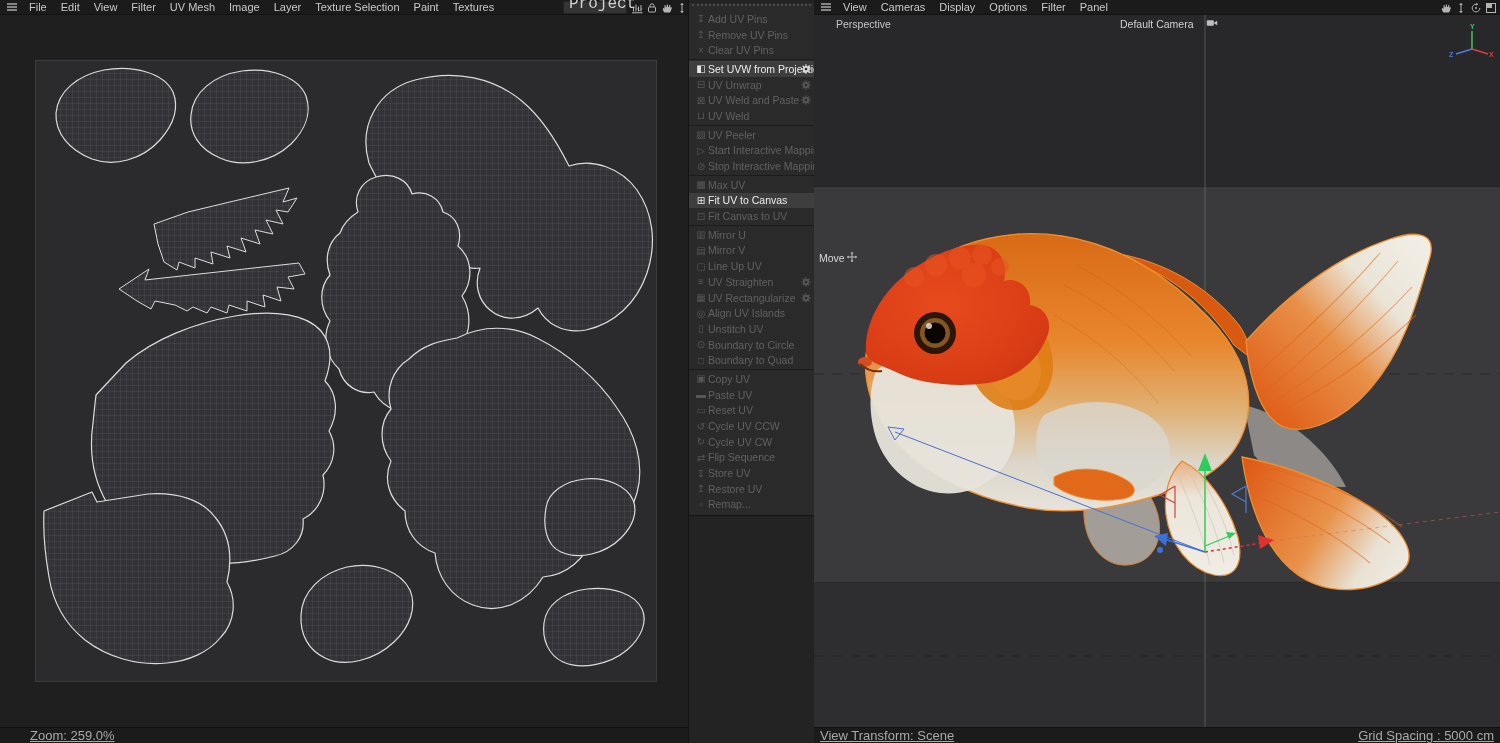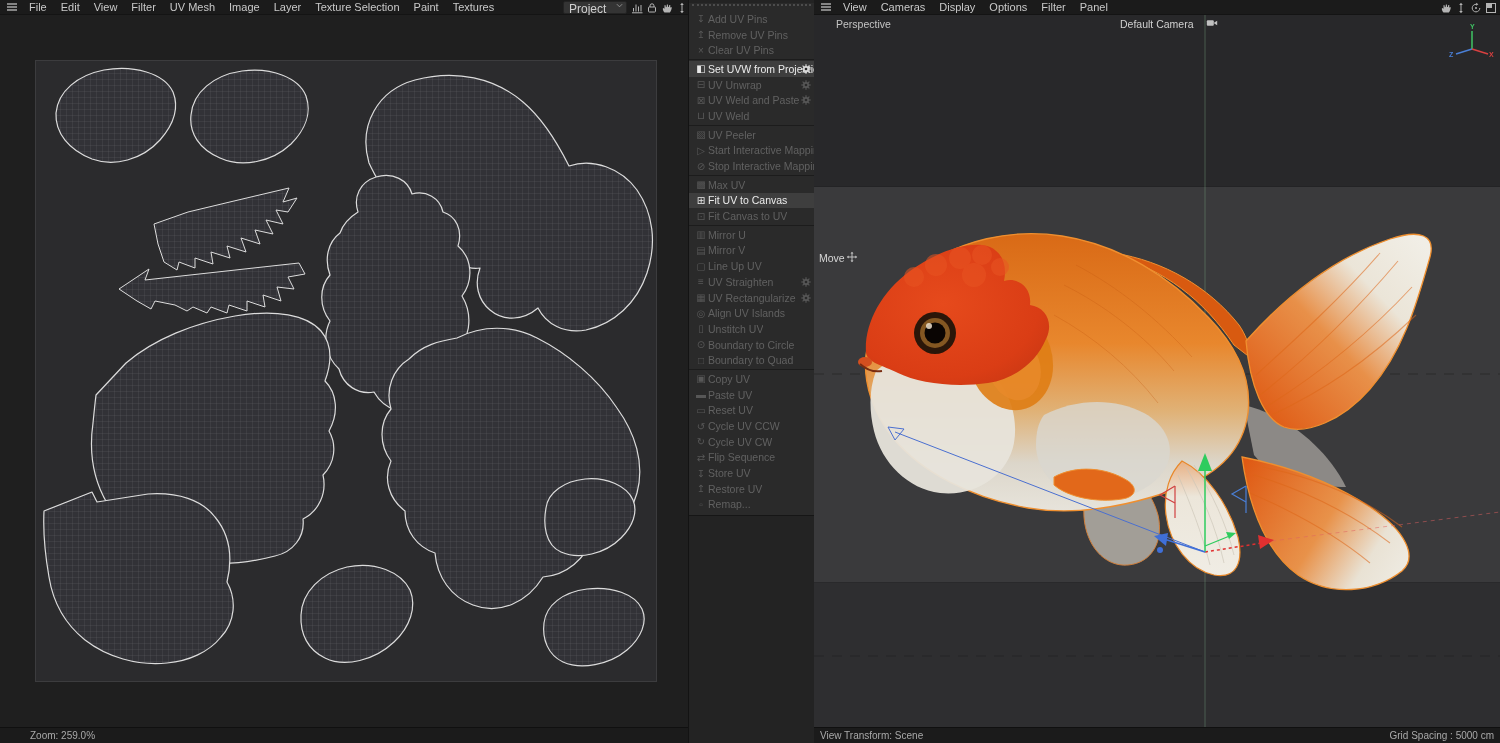--- a/index.html
+++ b/index.html
@@ -9,22 +9,22 @@
   .menubar{position:absolute;top:0;height:15px;background:#1b1b1b;color:#c9c9c9;font-size:11px;
            display:flex;align-items:center;border-bottom:1px solid #141414;box-sizing:border-box;}
   #left-menubar{left:0;width:688px;}
   #right-menubar{left:814px;width:686px;}
   .menu-item{padding:0 7px;cursor:default;white-space:nowrap;line-height:15px;}
   .hamburger{margin:0 4px 0 6px;color:#a8a8a8;display:flex;align-items:center;}
   .mb-icon{width:13px;height:13px;display:inline-flex;align-items:center;justify-content:center;color:#b4b4b4;}
   .mb-icon svg{width:12px;height:12px;}
   .mb-icon svg *{stroke-width:1;}
   #project-dd{position:absolute;left:563px;top:1px;width:64px;height:13px;background:#343434;border:1px solid #232323;
-              border-radius:2px;color:#cfcfcf;font-size:12px;display:flex;align-items:flex-start;justify-content:space-between;
-              padding:0 3px 0 5px;box-sizing:border-box;}
+              border-radius:2px;color:#cfcfcf;font-size:16px;display:flex;align-items:flex-end;justify-content:space-between;
+              padding:0 3px 0 5px;box-sizing:border-box;font-family:Liberation Mono, monospace;}
   #project-dd .chev{color:#9a9a9a;display:flex;}
   #project-dd .chev svg{width:7px;height:7px;}
   #left-toolbar-icons{position:absolute;left:630px;top:1px;display:flex;gap:2px;}
   #right-nav-icons{position:absolute;right:3px;top:1px;display:flex;gap:2px;}
   
   #uv-editor{position:absolute;left:0;top:15px;width:688px;height:712px;background:#1f1f1f;}
   #uv-canvas{position:absolute;left:35px;top:45px;width:620px;height:620px;background:#2b2b2d;border:1px solid #3c3c3e;box-sizing:content-box;}
   
   #mid-col{position:absolute;left:688px;top:0;width:126px;height:743px;background:#232323;border-left:1px solid #131313;box-sizing:border-box;}
   #uv-panel{position:absolute;left:0;top:3px;width:126px;background:#2a2a2a;border-right:1px solid #5a5a5a;
@@ -46,22 +46,22 @@
   #vp-bottom-band{position:absolute;left:0;top:567px;width:686px;height:145px;background:#2e2e30;border-top:1px solid #29292b;}
   #vp-svg{position:absolute;left:0;top:0;}
   .vp-label{position:absolute;font-size:10.5px;color:#c4c4c4;}
   #lbl-perspective{left:7px;top:3px;padding-left:15px;}
   #lbl-camera{left:306px;top:3px;display:flex;align-items:center;gap:12px;color:#d0d0d0;}
   #lbl-camera svg{width:12px;height:10px;color:#c0c0c0;}
   #move-badge{position:absolute;left:5px;top:236px;display:flex;align-items:center;gap:1px;color:#d6d6d6;font-size:10.5px;}
   #move-badge svg{width:12px;height:12px;color:#cccccc;}
   #axis-gizmo{position:absolute;right:6px;top:6px;}
   
-  .statusbar{position:absolute;top:727px;height:16px;background:#1b1b1b;color:#a9a9a9;font-size:10px;
-             display:flex;align-items:center;border-top:1px solid #101010;box-sizing:border-box;}
+  .statusbar{position:absolute;top:727px;height:16px;background:#1b1b1b;color:#a9a9a9;font-size:13px;
+             display:flex;align-items:center;border-top:1px solid #101010;box-sizing:border-box;text-decoration:underline;}
   #status-left{left:0;width:688px;padding-left:30px;}
   #status-right{left:814px;width:686px;justify-content:space-between;padding:4px 6px;}
 </style>
 </head>
 <body>
 
 <div id="app">
 
   <div class="menubar" id="left-menubar">
     <span class="hamburger">

